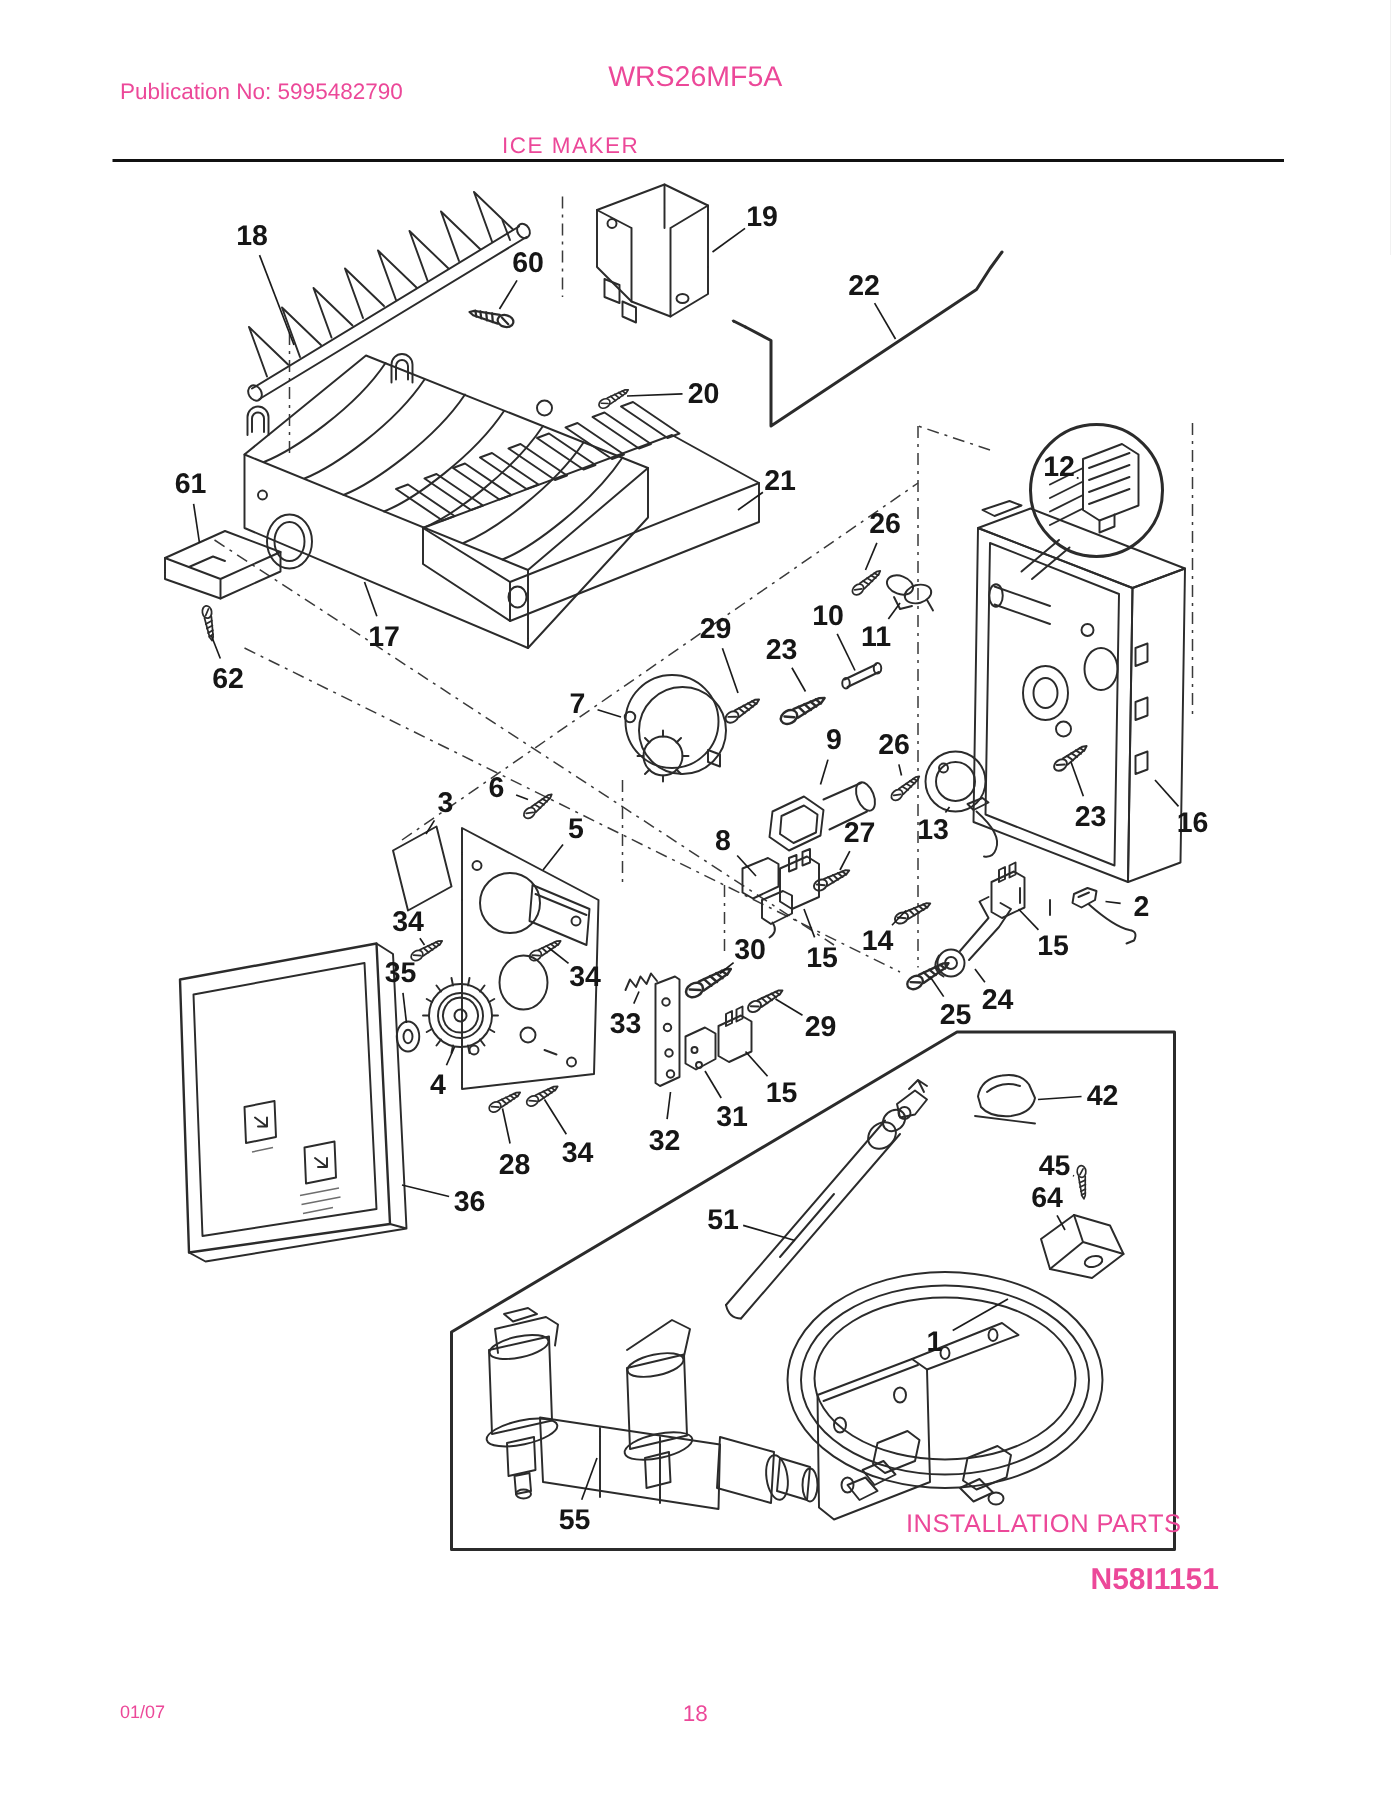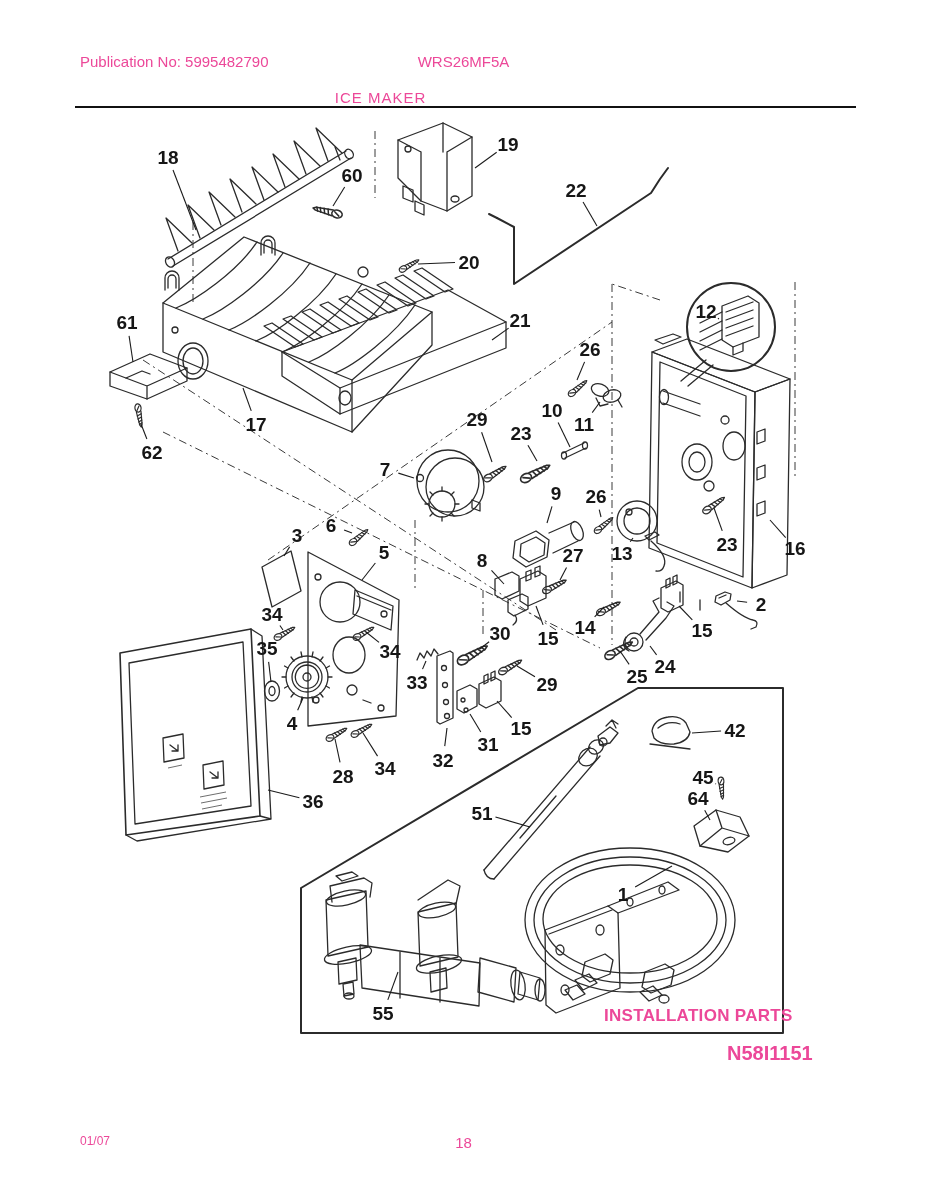--- a/index.html
+++ b/index.html
@@ -2,26 +2,26 @@
 <html><head>
 <meta charset="utf-8">
 <style>
   html,body{margin:0;padding:0;background:#e8e8e8;}
   .page{
     position:relative;width:927px;height:1200px;background:#ffffff;
     font-family:"Liberation Sans",sans-serif;color:#ec4899;overflow:hidden;
     margin:0 auto;
   }
   .pub{position:absolute;left:80px;top:53px;font-size:15px;}
-  .model{position:absolute;left:0;top:53px;width:927px;text-align:center;font-size:15px;}
+  .model{position:absolute;left:0;top:41px;width:927px;text-align:center;font-size:19px;}
   .title{position:absolute;left:0;top:89px;width:761px;text-align:center;font-size:15px;letter-spacing:1px;}
   .rule{position:absolute;left:75px;top:106px;width:781px;height:0;border-top:2px solid #111;}
   .date{position:absolute;left:80px;top:1134px;font-size:12px;}
   .pagenum{position:absolute;left:0;top:1134px;width:927px;text-align:center;font-size:15px;}
-  .install-label{position:absolute;left:604px;top:1006px;font-size:17px;font-weight:bold;letter-spacing:0.3px;}
+  .install-label{position:absolute;left:604px;top:1006px;font-size:17px;font-weight:normal;letter-spacing:0.3px;}
   .drawing-num{position:absolute;left:727px;top:1042px;font-size:20px;font-weight:bold;}
   svg.art{position:absolute;left:0;top:0;}
   .ink{stroke:#2b2b2b;fill:none;stroke-width:1.3;stroke-linejoin:round;stroke-linecap:round;}
   .ink2{stroke:#2b2b2b;fill:none;stroke-width:2;stroke-linejoin:round;stroke-linecap:round;}
   .dash{stroke:#3a3a3a;fill:none;stroke-width:1;stroke-dasharray:8 4 2 4;}
   .fine{stroke:#6e6e6e;fill:none;stroke-width:1;}
   .callout{font:bold 19px "Liberation Sans",sans-serif;fill:#161616;text-anchor:middle;}
   .leader{stroke:#1b1b1b;stroke-width:1.1;fill:none;}
 </style>
 </head>

